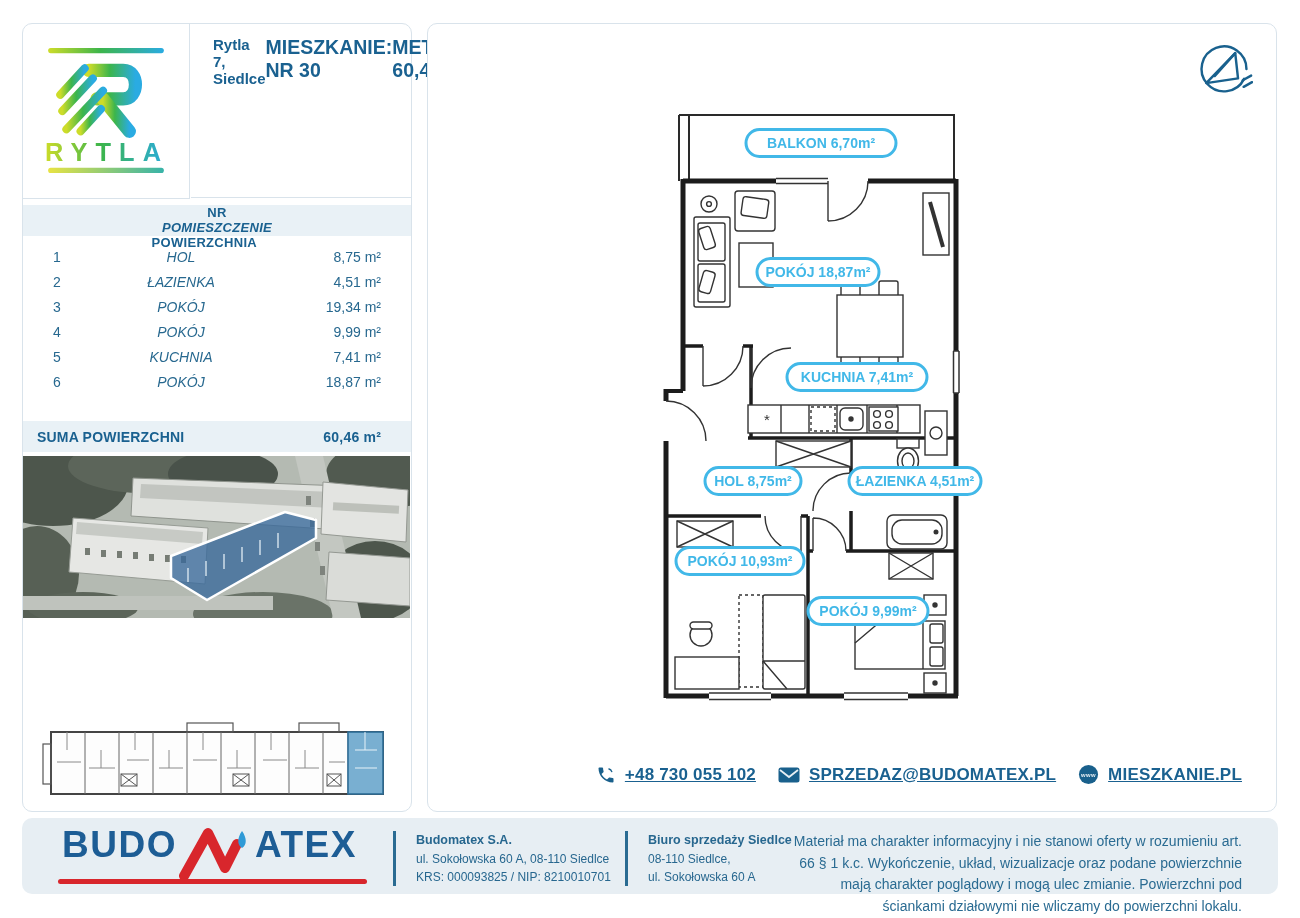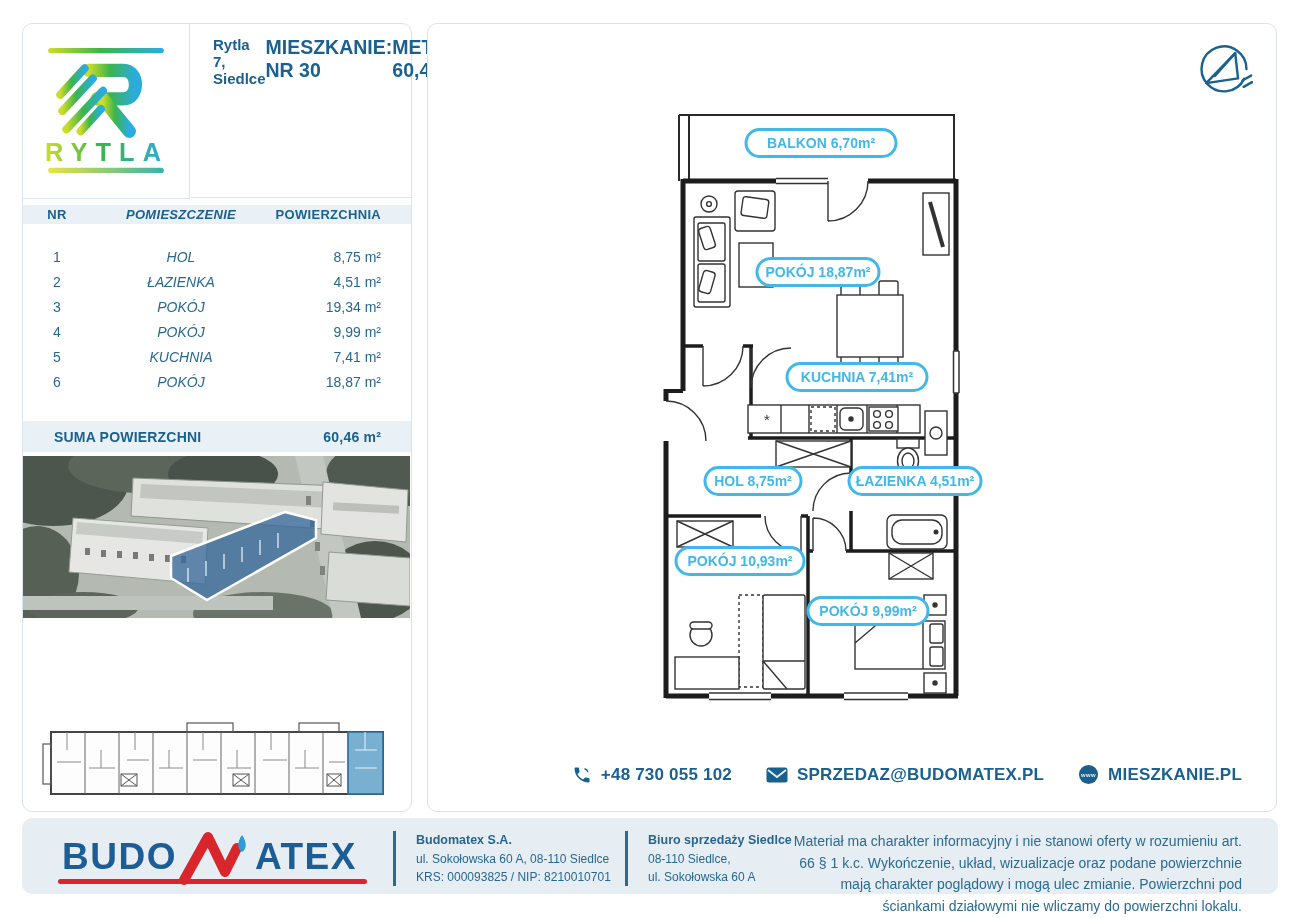--- a/index.html
+++ b/index.html
@@ -10,40 +10,40 @@
   }
   .card{position:absolute;background:#fff;border:1.5px solid var(--card_border,#d9e3eb);border-radius:10px;box-sizing:border-box;}
   
   #left-card{left:22px;top:23px;width:390px;height:789px;}
   .logo-cell{position:absolute;left:0;top:0;width:166px;height:174px;border-right:1.5px solid var(--card_border,#d9e3eb);border-bottom:1.5px solid var(--card_border,#d9e3eb);display:flex;align-items:center;justify-content:center;}
   .info-cell{position:absolute;left:168px;top:0;right:0;height:174px;border-bottom:1.5px solid var(--card_border,#d9e3eb);box-sizing:border-box;padding:12px 4px 12px 22px;display:flex;flex-direction:row;justify-content:space-between;}
   .addr{font-size:15px;font-weight:700;}
   .meta{font-size:19.5px;}
   .meta .lbl{font-weight:600;}
   .meta .val{font-weight:800;margin-top:46px;}
-  .table-head{position:absolute;top:181px;left:0;right:0;height:19px;background:var(--band,#e9f1f6);display:flex;align-items:center;font-size:13px;font-weight:700;letter-spacing:.3px;}
+  .table-head{position:absolute;top:181px;left:0;right:0;height:31px;background:var(--band,#e9f1f6);display:flex;align-items:center;font-size:13px;font-weight:700;letter-spacing:.3px;flex-direction:column;}
   .c-nr{width:68px;text-align:center;}
   .c-name{flex:1;text-align:center;font-style:italic;}
   .c-area{width:140px;text-align:right;padding-right:30px;box-sizing:border-box;}
   .rows{position:absolute;top:220px;left:0;right:0;}
   .row{display:flex;align-items:center;height:25px;font-size:14px;color:#27688f;}
   .sum-band{position:absolute;top:397px;left:0;right:0;height:31px;background:var(--band,#e9f1f6);display:flex;align-items:center;font-size:14px;font-weight:700;letter-spacing:.2px;}
-  .sum-band .s-l{flex:1;padding-left:31px;}
+  .sum-band .s-l{flex:1;padding-left:14px;}
   .sum-band .s-v{padding-right:30px;}
   .photo{position:absolute;top:432px;left:0;width:387px;height:162px;overflow:hidden;}
   .mini-plan{position:absolute;top:686px;left:14px;width:360px;height:100px;}
   
   #main-card{left:427px;top:23px;width:850px;height:789px;}
   .compass{position:absolute;top:17px;right:23px;width:58px;height:58px;}
   .plan{position:absolute;left:223px;top:77px;width:345px;height:614px;overflow:visible;}
-  .contact{position:absolute;right:34px;bottom:26px;display:flex;gap:34px;align-items:center;}
+  .contact{position:absolute;right:34px;bottom:26px;display:flex;gap:22px;align-items:center;text-decoration:underline;}
   .contact .item{display:flex;align-items:center;gap:9px;font-size:17px;font-weight:600;letter-spacing:.2px;color:var(--primary,#1a6190);}
   
   #footer{position:absolute;left:22px;top:818px;width:1256px;height:76px;background:var(--footer_bg,#e7eef3);border-radius:10px;}
-  .bm-logo{position:absolute;left:40px;top:8px;height:60px;display:flex;align-items:center;}
+  .bm-logo{position:absolute;left:40px;top:8px;height:60px;display:flex;align-items:flex-start;}
   .bm-txt{font-size:37px;font-weight:800;color:var(--logo_blue,#1d5d95);letter-spacing:1.5px;line-height:1;}
   .bm-underline{position:absolute;left:-4px;right:-10px;bottom:2px;height:5px;background:var(--logo_red,#d8262c);border-radius:3px;}
   .f-col{position:absolute;top:13px;font-size:12px;line-height:1.5;color:#27678f;padding-left:20px;border-left:3px solid #2a6b92;}
   .f-col .t{font-weight:700;font-size:12.5px;}
   #f-col-company{left:371px;width:225px;}
   #f-col-office{left:603px;width:170px;}
   .disclaimer{position:absolute;right:36px;top:13px;width:465px;font-size:14px;line-height:1.55;color:#2a6b92;text-align:right;}
 </style>
 </head>
 <body>

